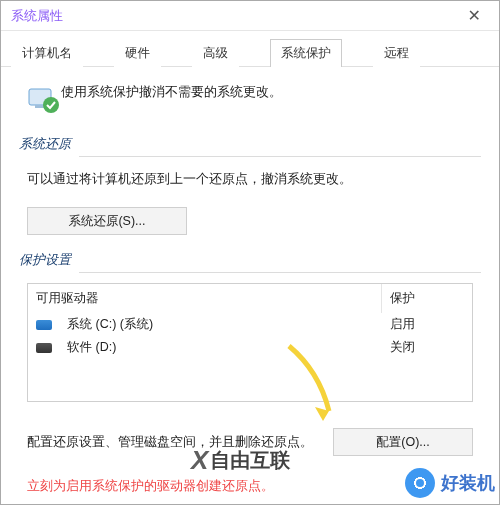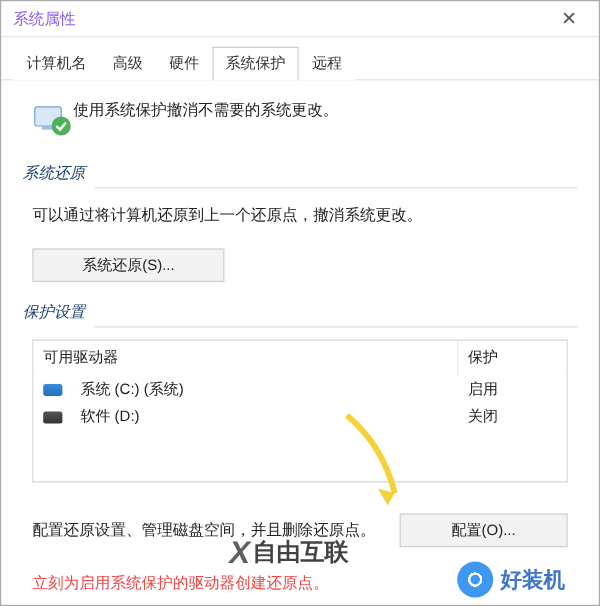--- a/index.html
+++ b/index.html
@@ -1,21 +1,21 @@
 <!DOCTYPE html>
 <html><head>
 <meta charset="utf-8">
 <style>
   * { box-sizing: border-box; font-family: "Microsoft YaHei", "Segoe UI", sans-serif; }
   body { margin:0; padding:0; width:500px; height:505px; background:#fff; overflow:hidden; position:relative; }
   .dialog { width:500px; height:505px; border:1px solid #aaa; background:#fff; position:relative; }
   .titlebar { height:30px; display:flex; align-items:center; justify-content:space-between; padding:0 10px; border-bottom:1px solid #e6e6e6; }
   .titlebar .title { font-size:13px; color:#8b5cf6; }
   .close { font-size:16px; color:#555; padding:0 8px; cursor:default; }
-  .tabs { display:flex; align-items:flex-start; padding:8px 10px 0 10px; }
+  .tabs { display:flex; align-items:flex-start; padding:8px 10px 0 10px;gap:31px; }
   .tab { font-size:12.5px; color:#333; padding:5px 10px; border:1px solid transparent; border-bottom:none; background:#fff; cursor:default; }
   .tab.active { border-color:#ccc; background:#fff; }
   .tab-strip-line { border-top:1px solid #e0e0e0; margin-top:-1px; }
   .tab-body { padding:14px 18px 10px 18px; position:relative; }
   .intro { display:flex; align-items:flex-start; margin-bottom:18px; }
   .intro .icon-wrap { width:36px; height:36px; margin-left:6px; position:relative; }
   .intro .icon-wrap svg { width:36px; height:36px; }
   .intro .text { font-size:13px; color:#222; padding-top:2px; }
   .group-title { font-size:13px; color:#1a3f6f; margin-bottom:4px; }
   .group-line { display:flex; align-items:flex-end; gap:8px; margin-bottom:10px;font-style:italic; }
@@ -35,41 +35,41 @@
   .drive-icon { width:16px; height:10px; display:inline-block; }
   .drive-icon.sys { background:linear-gradient(#3a8dd8,#1f6fc0); border-radius:2px; }
   .drive-icon.data { background:linear-gradient(#555,#333); border-radius:2px; }
   .lower-row { display:flex; gap:18px; align-items:center; padding:26px 8px 10px 8px; }
   .lower-row .desc { flex:1; font-size:13px; color:#222; }
   .last-row { display:flex; gap:18px; align-items:center; padding:6px 8px 4px 8px; }
   .last-row .desc { flex:1; font-size:13px; color:#ef4444; }
   .wm1 { position:absolute; left:190px; bottom:28px; display:flex; align-items:center; gap:4px; opacity:0.85; }
   .wm1 .xx { font-size:26px; font-weight:800; color:#444; font-style:italic; letter-spacing:-2px; }
   .wm1 .t { font-size:20px; font-weight:700; color:#222; }
-  .wm2 { position:absolute; right:28px; bottom:6px; display:flex; align-items:center; gap:6px; opacity:0.9; }
+  .wm2 { position:absolute; right:4px; bottom:6px; display:flex; align-items:center; gap:6px; opacity:0.9; }
   .wm2 .ring { width:30px; height:30px; border-radius:50%; background:radial-gradient(circle at 50% 50%, #fff 0 6px, #2a8df0 6px 15px); position:relative; }
   .wm2 .ring:after { content:""; position:absolute; left:11px; top:11px; width:8px; height:8px; border-radius:50%; background:#2a8df0; }
   .wm2 .t { font-size:18px; font-weight:700; color:#2a66c8; }
   .arrow { position:absolute; right:150px; top:340px; pointer-events:none; }
   .arrow svg { width:70px; height:90px; }
 </style>
 </head>
 <body>
 
 <div class="dialog">
 
   <div class="titlebar">
     <div class="title">系统属性</div>
     <div class="close">✕</div>
   </div>
 
   <div class="tabs">
     <div class="tab">计算机名</div>
+    <div class="tab">硬件</div>
     <div class="tab">高级</div>
-    <div class="tab">硬件</div>
     <div class="tab active">系统保护</div>
     <div class="tab">远程</div>
   </div>
   <div class="tab-strip-line"></div>
 
   <div class="tab-body">
 
     <div class="intro">
       <div class="icon-wrap">
         <svg viewBox="0 0 36 36">

